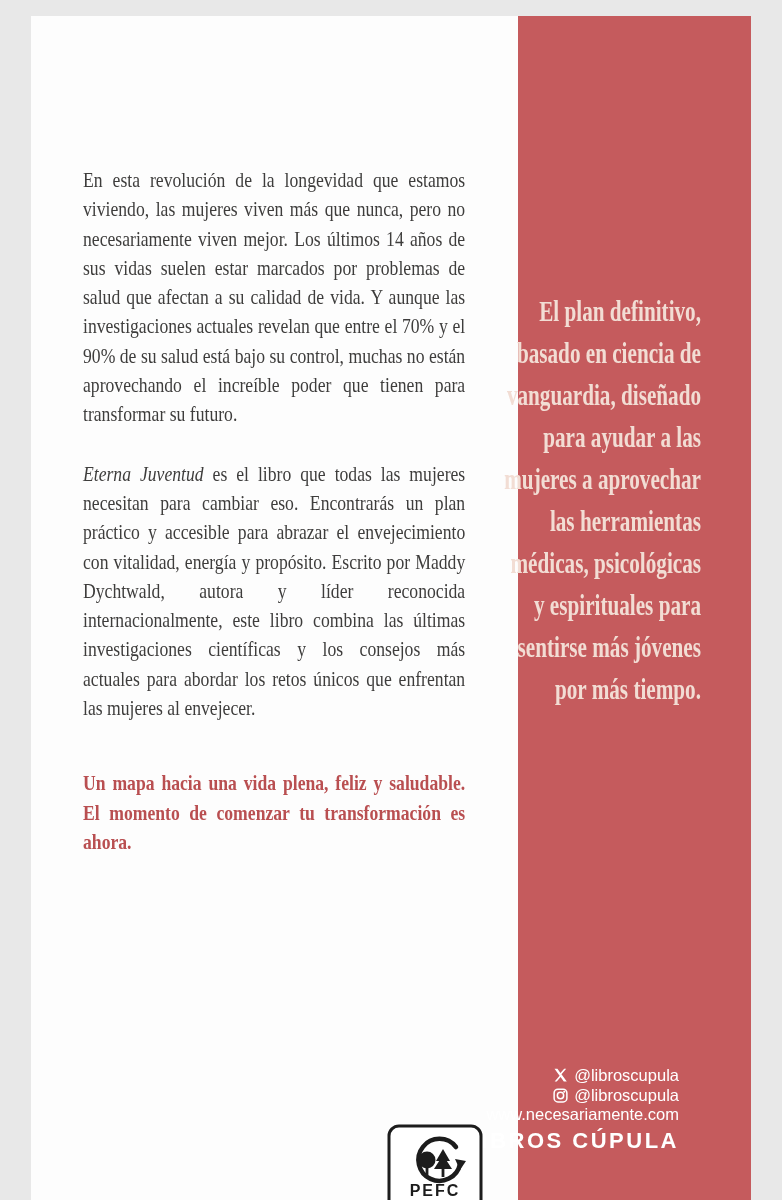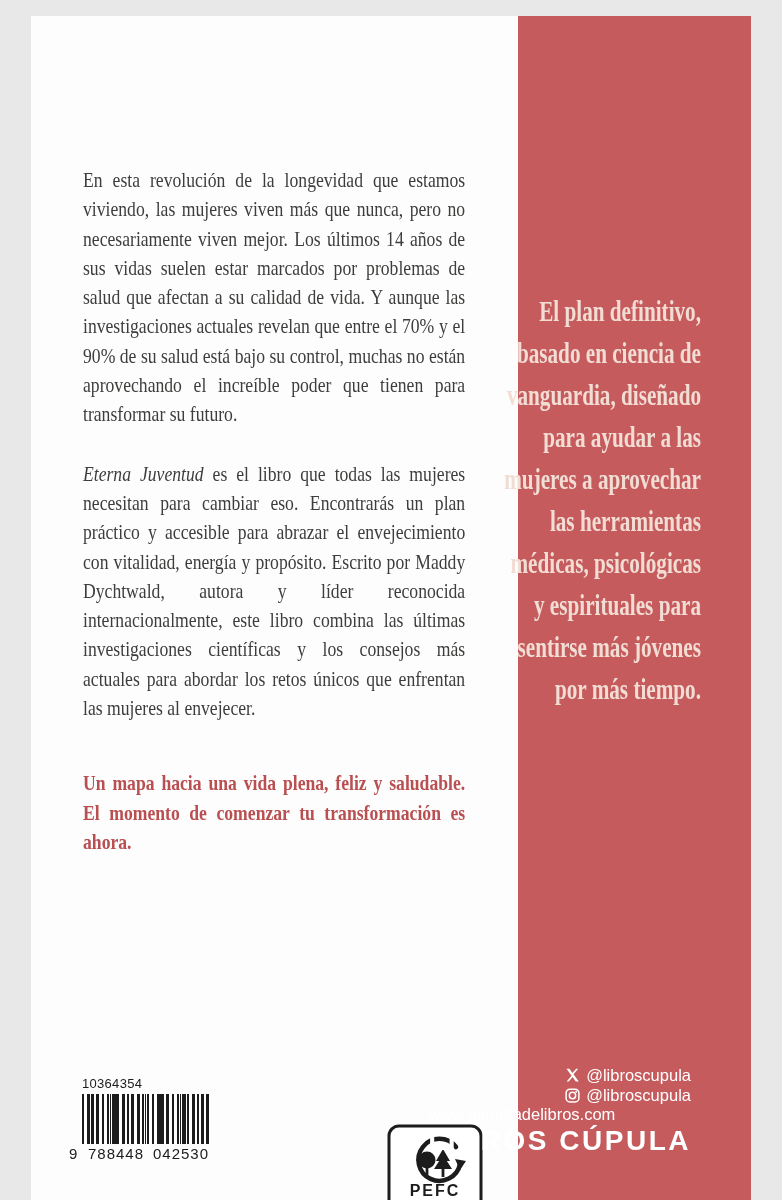--- a/index.html
+++ b/index.html
@@ -56,28 +56,28 @@
     background-color:#fff;
   }
   .barcode-digits{display:flex;align-items:baseline;font-size:15px;margin-top:1px;}
   .barcode-digits .d-prefix{width:14px;}
   .barcode-digits .d-g1{width:66px;text-align:center;letter-spacing:1px;}
   .barcode-digits .d-g2{width:64px;text-align:center;letter-spacing:1px;}
   
   .pefc{position:absolute;left:355px;top:1107px;}
   
   .social{
-    position:absolute;right:60px;top:1050px;
+    position:absolute;right:72px;top:1050px;
     font-family:"Liberation Sans",sans-serif;color:var(--footer_text);
-    font-size:16.5px;line-height:19.5px;text-align:left;
+    font-size:16.5px;line-height:19.5px;text-align:right;
   }
   .social-row{display:flex;justify-content:flex-end;align-items:center;gap:6px;}
   .social-row .icn{display:inline-flex;width:15px;height:15px;}
   .publisher{
-    margin-top:6px;font-weight:bold;font-size:28px;letter-spacing:2.5px;
+    margin-top:6px;font-weight:bold;font-size:22px;letter-spacing:2.5px;
     white-space:nowrap;
   }
 </style>
 </head>
 <body>
 
 <div class="page">
 
   <div class="red-panel"></div>
 
@@ -93,29 +93,20 @@
     <div>vanguardia, diseñado</div>
     <div>para ayudar a las</div>
     <div>mujeres a aprovechar</div>
     <div>las herramientas</div>
     <div>médicas, psicológicas</div>
     <div>y espirituales para</div>
     <div>sentirse más jóvenes</div>
     <div>por más tiempo.</div>
   </div>
 
-  <div class="barcode-wrap">
-    <div class="barcode-top-number">10364354</div>
-    <div class="bars"></div>
-    <div class="barcode-digits">
-      <span class="d-prefix">9</span>
-      <span class="d-g1">788448</span>
-      <span class="d-g2">042530</span>
-    </div>
-  </div>
 
   <div class="pefc">
     <svg width="98" height="92" viewBox="0 0 98 92">
       <rect x="3" y="3" width="92" height="86" rx="10" fill="#ffffff" stroke="#1c1c1c" stroke-width="3"></rect>
 
       <path d="M 70 24 A 21 21 0 1 0 74 41" fill="none" stroke="#1c1c1c" stroke-width="4.5" stroke-linecap="round"></path>
       <path d="M 74 47 L 69 36 L 80 38 Z" fill="#1c1c1c"></path>
 
       <g>
         <circle cx="41" cy="37" r="8.5" fill="#1c1c1c"></circle>
@@ -144,17 +135,17 @@
     <div class="social-row">
       <span class="icn">
         <svg viewBox="0 0 20 20" width="15" height="15">
           <rect x="1.5" y="1.5" width="17" height="17" rx="5" fill="none" stroke="#ffffff" stroke-width="2"></rect>
           <circle cx="10" cy="10" r="4.2" fill="none" stroke="#ffffff" stroke-width="2"></circle>
           <circle cx="15" cy="5" r="1.4" fill="#ffffff"></circle>
         </svg>
       </span>
       <span>@libroscupula</span>
     </div>
-    <div>www.planetadelibros.com</div>
+    <div>www.necesariamente.com</div>
     <div class="publisher">LIBROS CÚPULA</div>
   </div>
 
 </div>
 
 </body></html>

